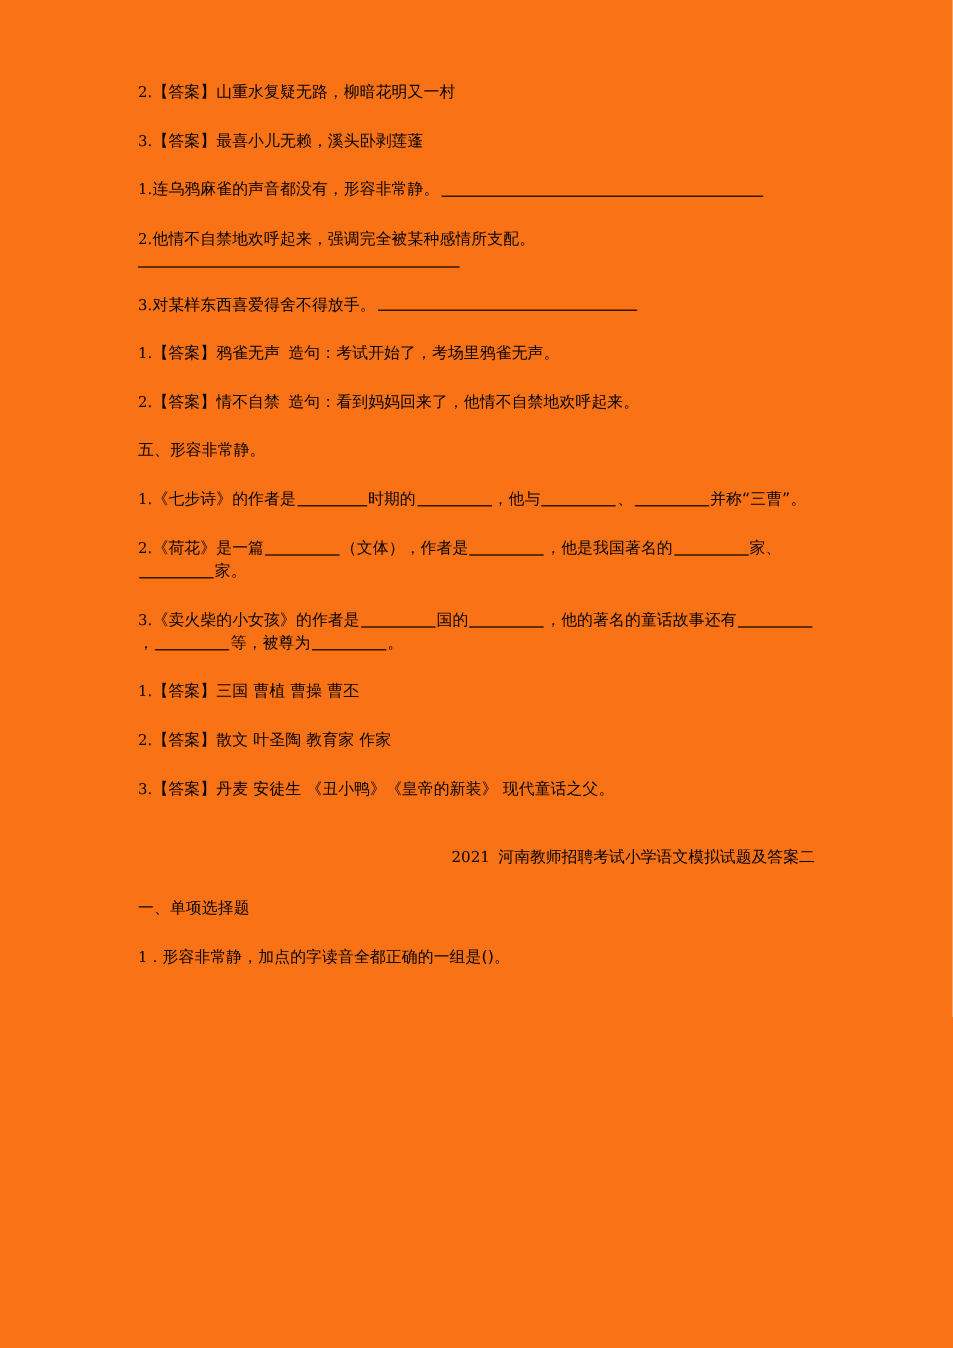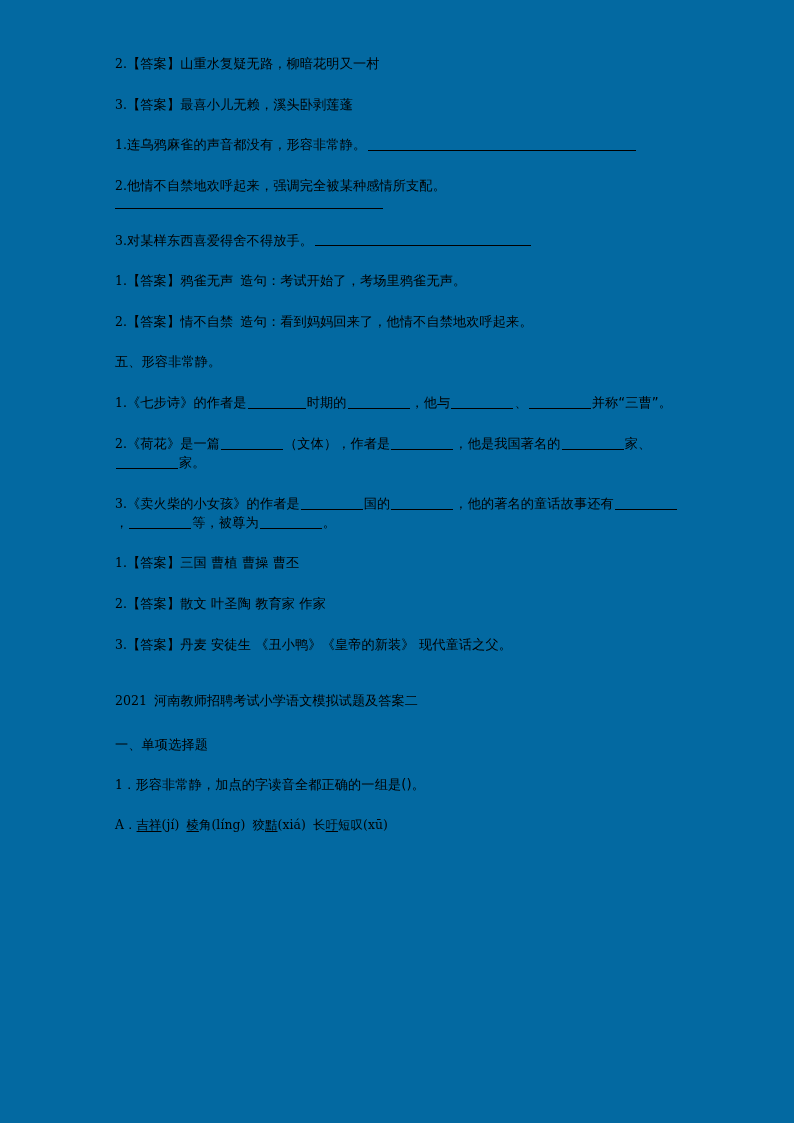--- a/index.html
+++ b/index.html
@@ -12,40 +12,40 @@
     height: 1123px;
     font-family: "DejaVu Sans", "Liberation Sans", sans-serif;
     color: #000000;
     -webkit-font-smoothing: none;
   }
   .page {
     position: relative;
     width: 794px;
     height: 1123px;
     box-sizing: border-box;
-    padding: 54px 115px 0 115px;
-    background: #0369a1;
+    padding: 68px 115px 0 115px;
+    background: #f97316;
   }
   .doc {
     width: 564px;
   }
   .line {
     font-size: 13.2px;
     line-height: 1.45;
     margin: 0 0 21.5px 0;
     letter-spacing: 0.1px;
     white-space: normal;
     word-break: break-all;
   }
   .num {
     font-family: "DejaVu Serif", "Liberation Serif", serif;
     font-size: 12.4px;
   }
   .title-line {
-    text-align: left;
+    text-align: right;
     font-size: 13.2px;
     line-height: 1.45;
     margin: 0 0 24px 0;
     padding-top: 16px;
   }
   .title-line .yr {
     font-family: "DejaVu Serif", "Liberation Serif", serif;
     font-size: 12.6px;
   }
   
@@ -152,18 +152,15 @@
     <p class="title-line">
       <span class="yr">2021</span><span class="sp"></span><span>河南教师招聘考试小学语文模拟试题及答案二</span>
     </p>
 
     <p class="line">一、单项选择题</p>
 
     <p class="line">
       <span class="num">1．</span><span>形容非常静，加点的字读音全都正确的一组是()。</span>
     </p>
 
-    <p class="line opt">
-      <span>A．</span><span class="ul">吉祥</span><span class="py">(jí)</span><span class="sp"></span><span class="ul">棱</span><span>角</span><span class="py">(líng)</span><span class="sp"></span><span>狡</span><span class="ul">黠</span><span class="py">(xiá)</span><span class="sp"></span><span>长</span><span class="ul">吁</span><span>短叹</span><span class="py">(xū)</span>
-    </p>
 
   </div>
 </div>
 
 </body></html>

